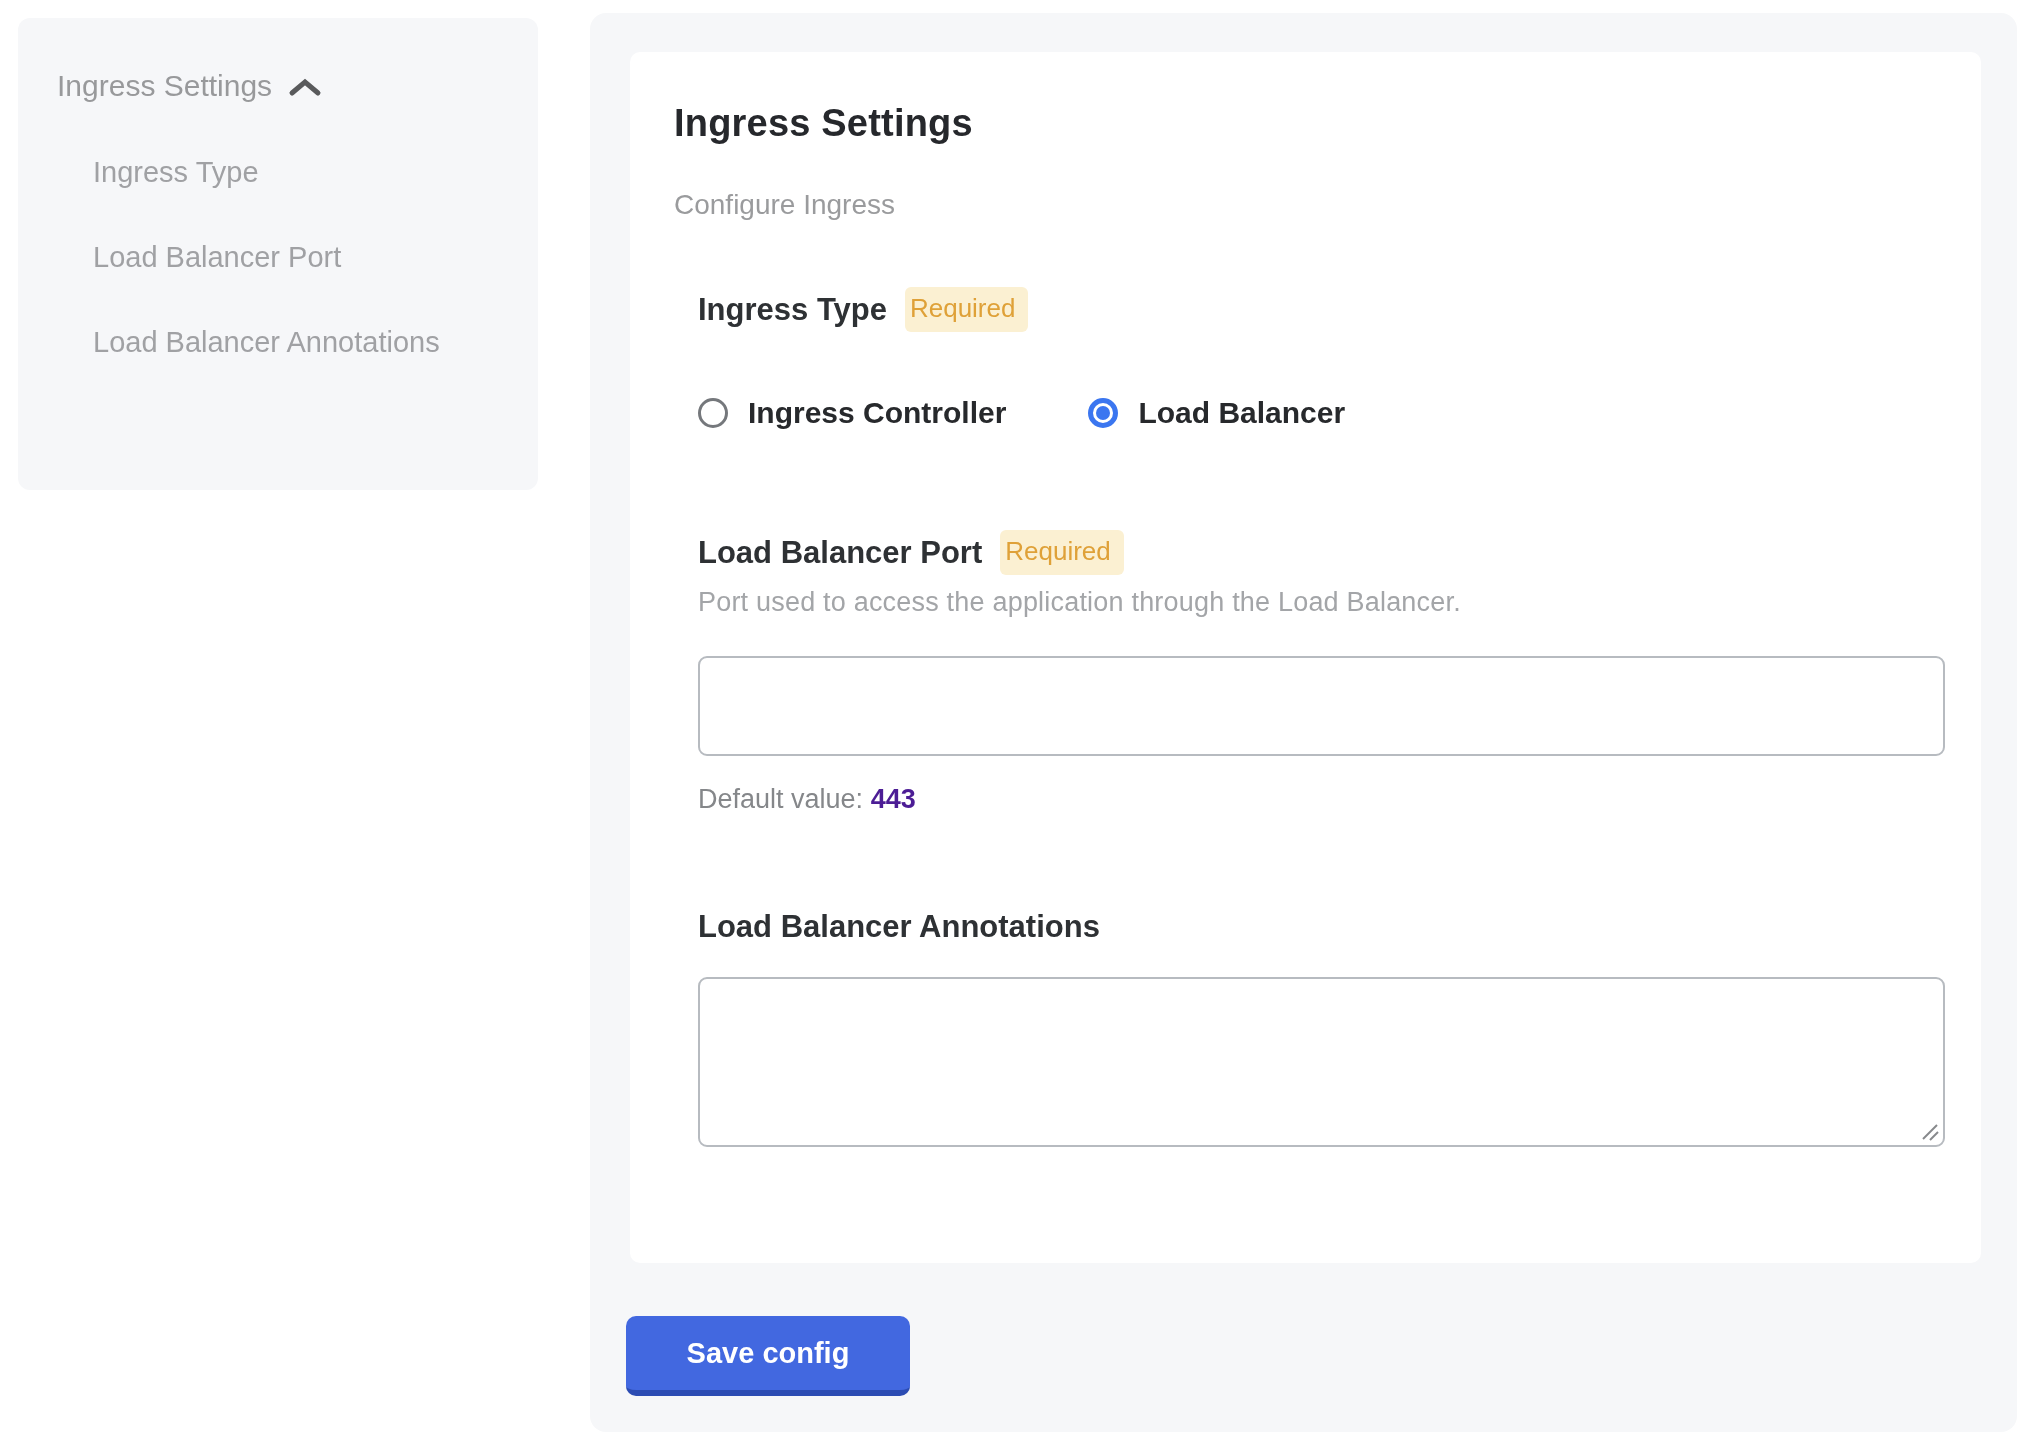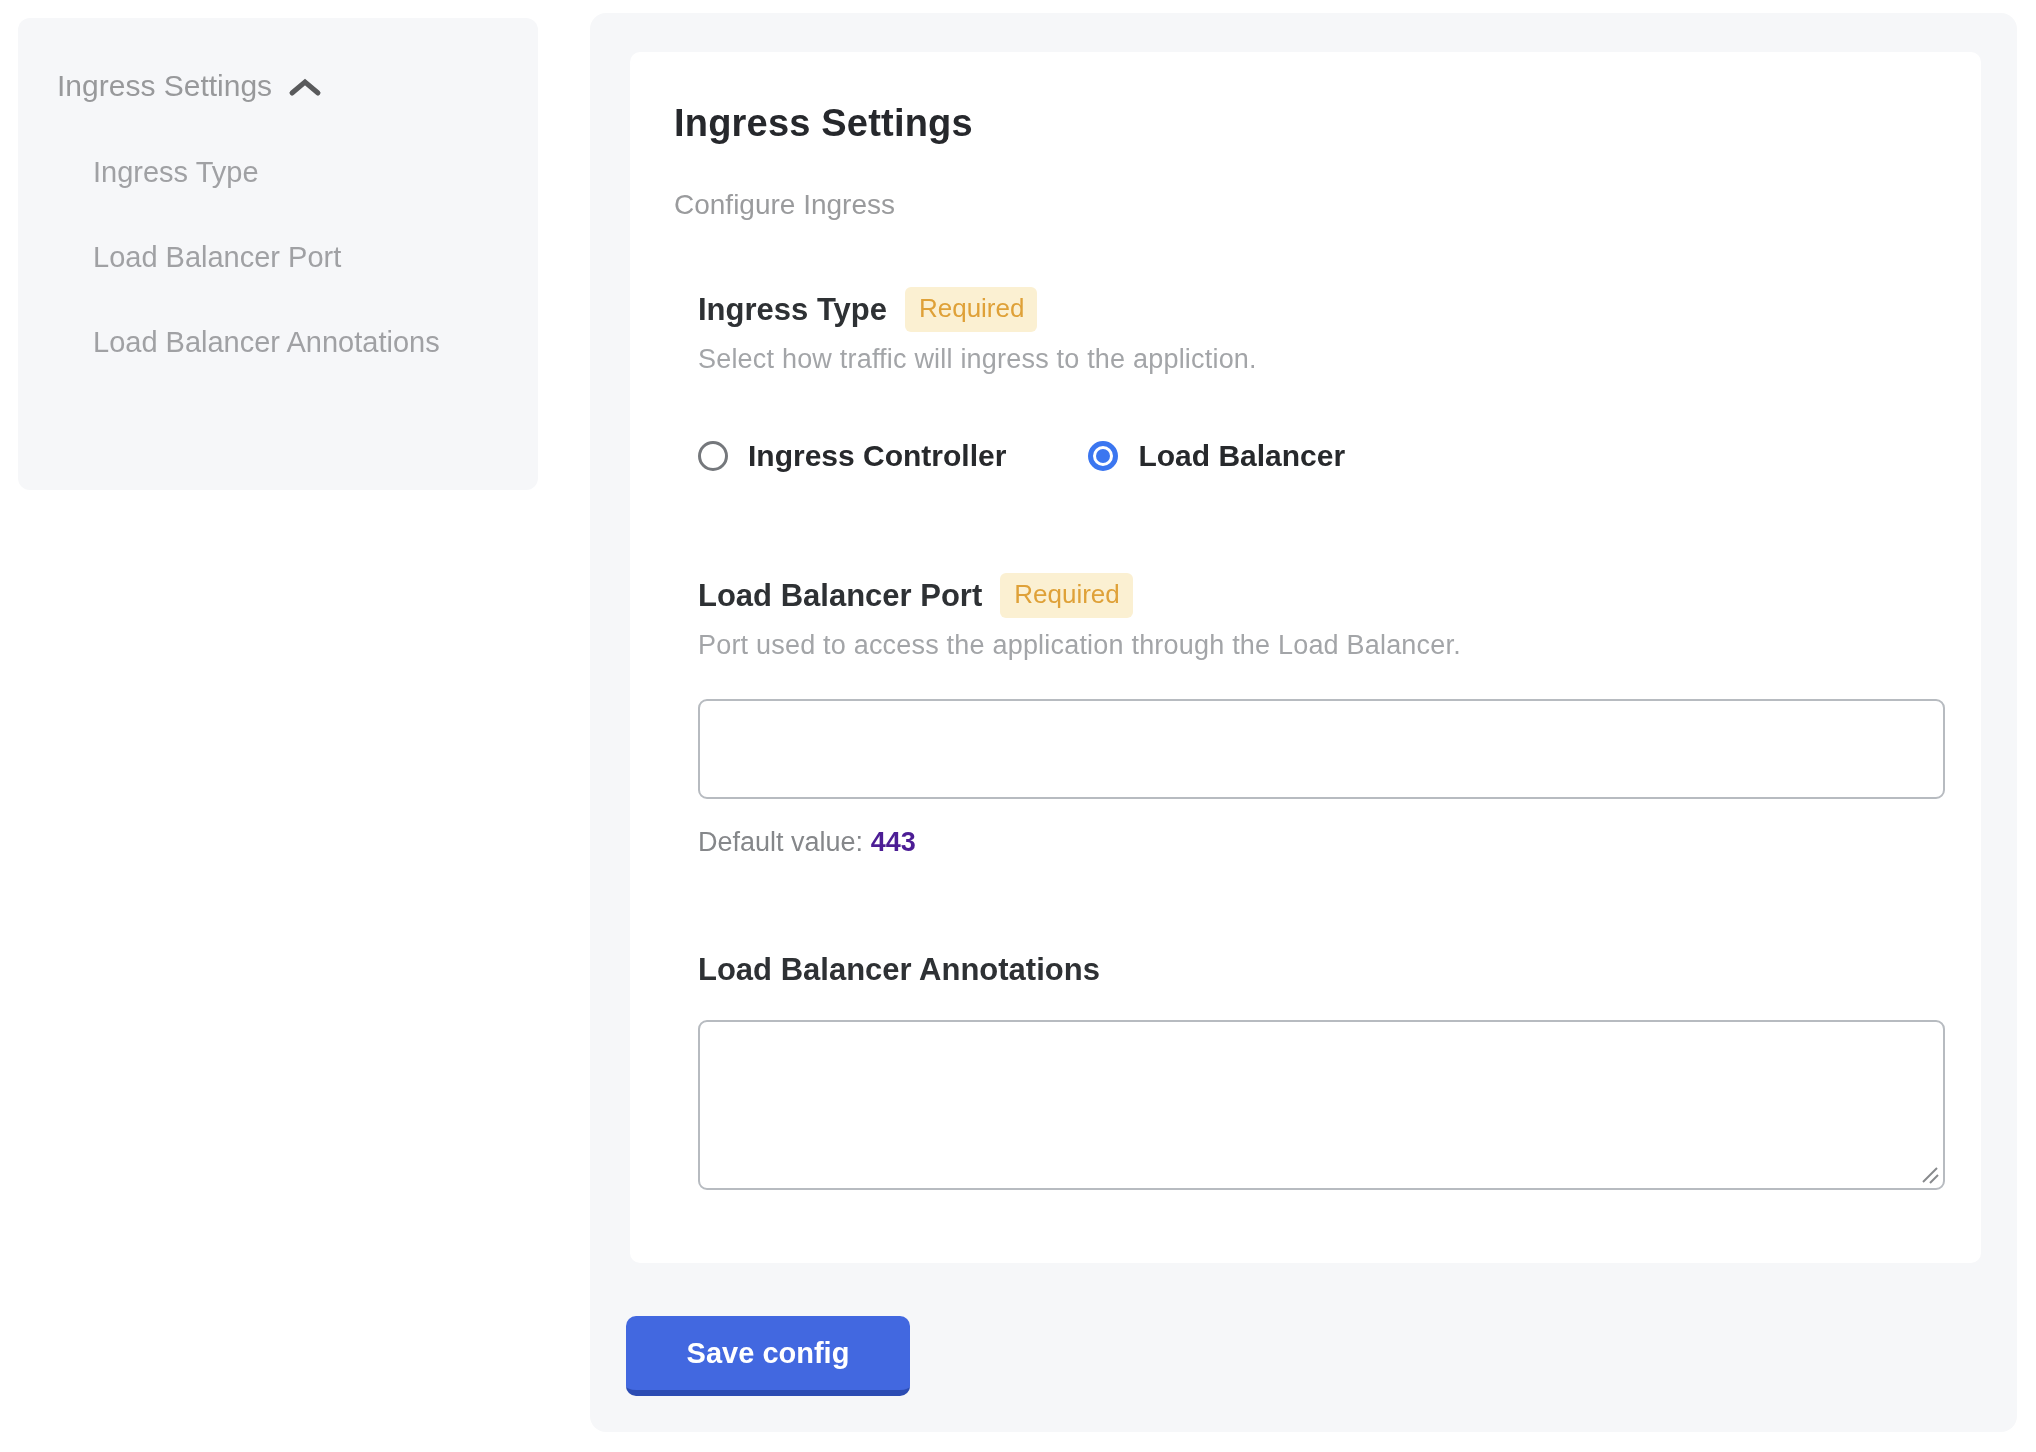--- a/index.html
+++ b/index.html
@@ -66,21 +66,21 @@
   .field-label-row { display: flex; align-items: center; gap: 18px; }
   .field-label {
     font-size: 31px; font-weight: 700;
     color: #2E3134;
   }
   .required-badge {
     font-size: 26px;
     color: #DFA138;
     background: #FBF0D2;
     border-radius: 6px;
-    padding: 6px 13px 8px 14px;
+    padding: 6px 13px 8px 5px;
   }
   .field-desc {
     margin-top: 12px;
     font-size: 27px;
     color: #A3A5A8;
     letter-spacing: 0.2px;
   }
 
   
   .radio-row { margin-top: 64px; display: flex; column-gap: 82px; text-align: right; }
@@ -184,21 +184,20 @@
     <h1 class="card-title">Ingress Settings</h1>
     <div class="card-subtitle">Configure Ingress</div>
 
     <div class="sections">
 
       <div class="section-type">
         <div class="field-label-row">
           <span class="field-label">Ingress Type</span>
           <span class="required-badge">Required</span>
         </div>
-        <div class="field-desc">Select how traffic will ingress to the appliction.</div>
         <div class="radio-row">
           <div class="radio-option">
             <span class="radio-circle"></span>
             <span class="radio-label">Ingress Controller</span>
           </div>
           <div class="radio-option selected">
             <span class="radio-circle"></span>
             <span class="radio-label">Load Balancer</span>
           </div>
         </div>

